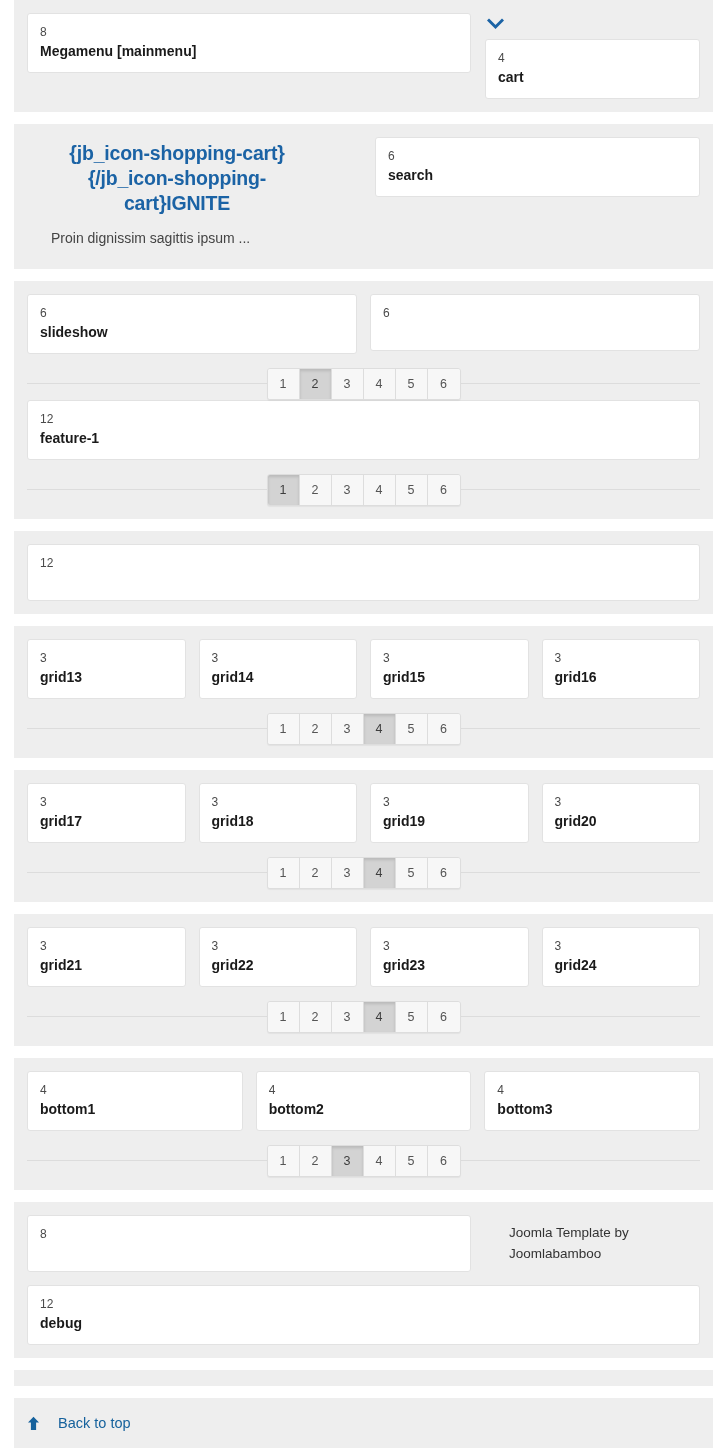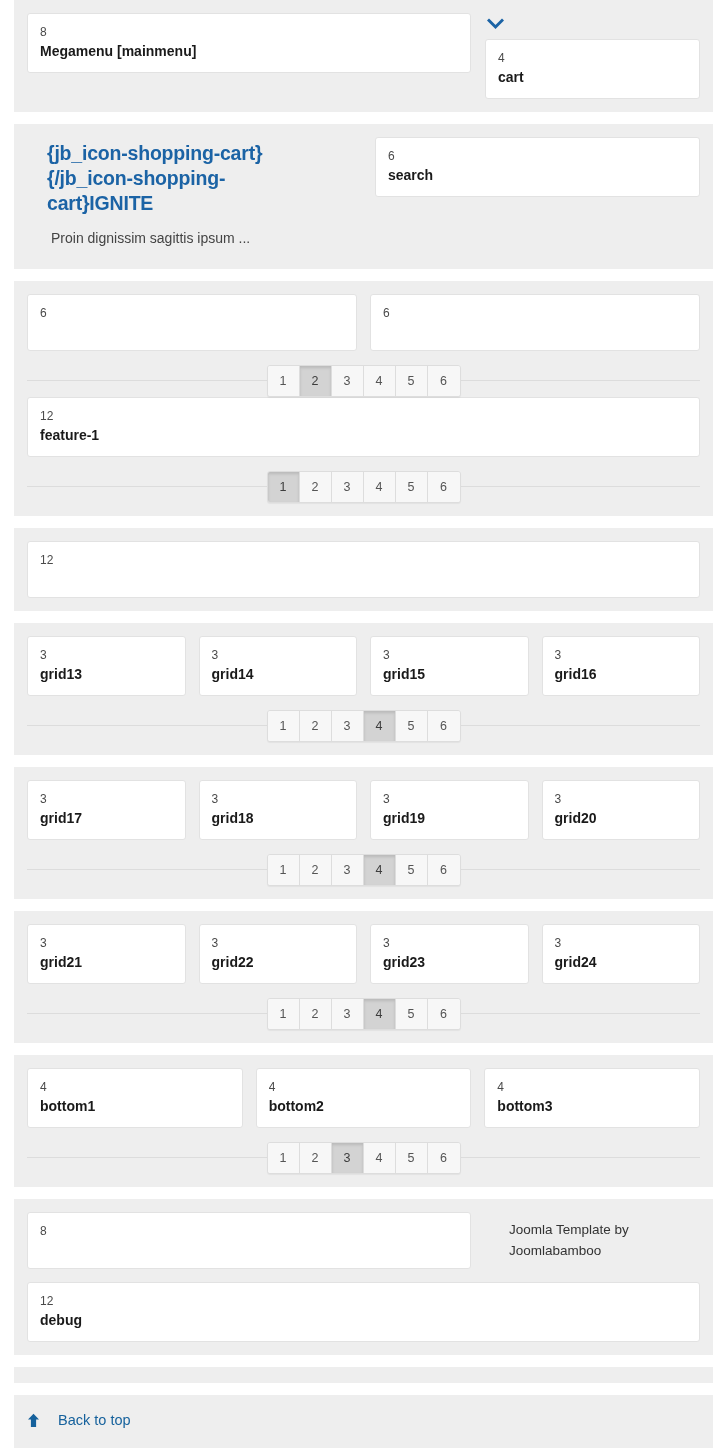--- a/index.html
+++ b/index.html
@@ -68,20 +68,21 @@
   .brand-row { display: flex; align-items: flex-start; }
   .brand-left { flex: 1; padding: 4px 14px 4px 20px; }
   .brand-title {
     color: #1b63a5;
     font-size: 19.5px;
     line-height: 25px;
     font-weight: bold;
     margin: 0 0 12px 0;
     letter-spacing: -0.2px;
     max-width: 260px;
+    text-align: center;
   }
   .brand-tag {
     color: #444444;
     font-size: 14px;
     line-height: 20px;
     margin: 4px;
   }
   .brand-right { width: 325px; flex: 0 0 325px; }
 
   
@@ -207,20 +208,21 @@
           <div class="pname">search</div>
         </div>
       </div>
     </div>
   </div>
 
   <div class="section">
     <div class="row">
       <div class="posbox w-half">
         <div class="span">6</div>
+        <div class="pname">slideshow</div>
       </div>
       <div class="posbox w-half">
         <div class="span">6</div>
       </div>
     </div>
     <div class="pagestrip">
       <div class="rule"></div>
       <div class="pager">
         <div class="pg">1</div>
         <div class="pg active">2</div>

